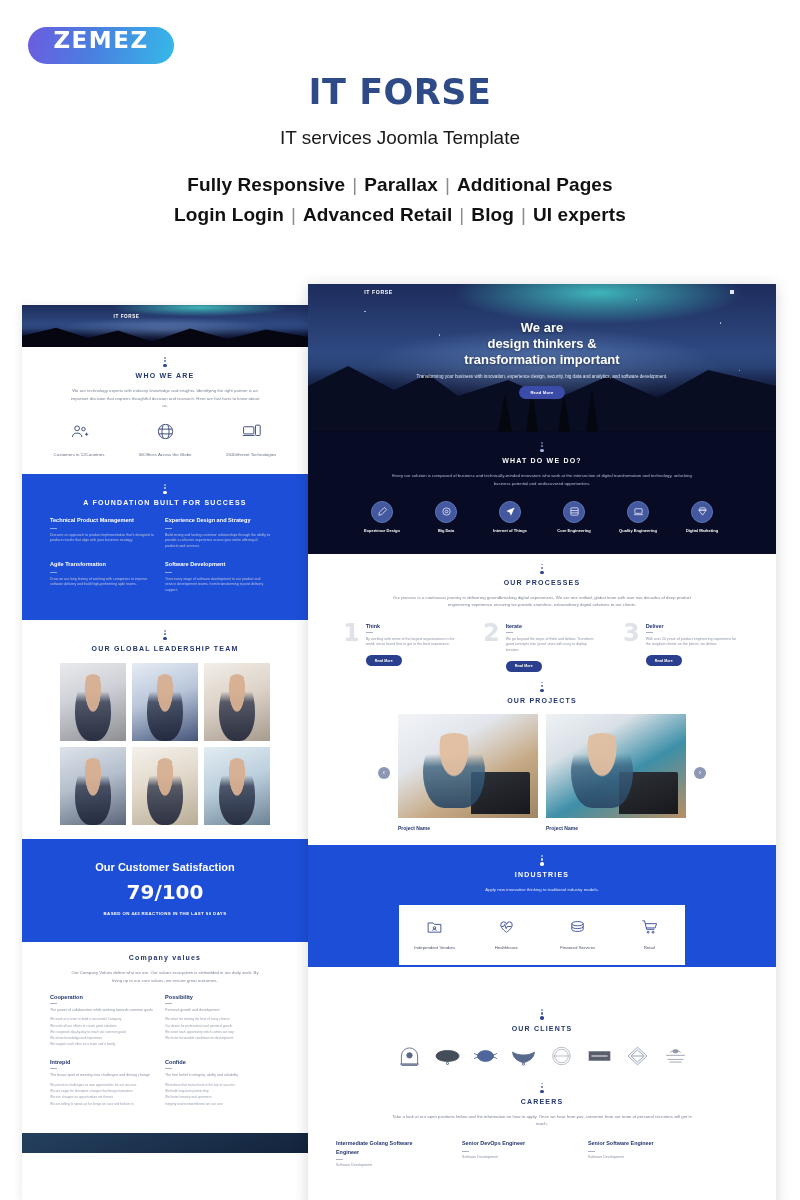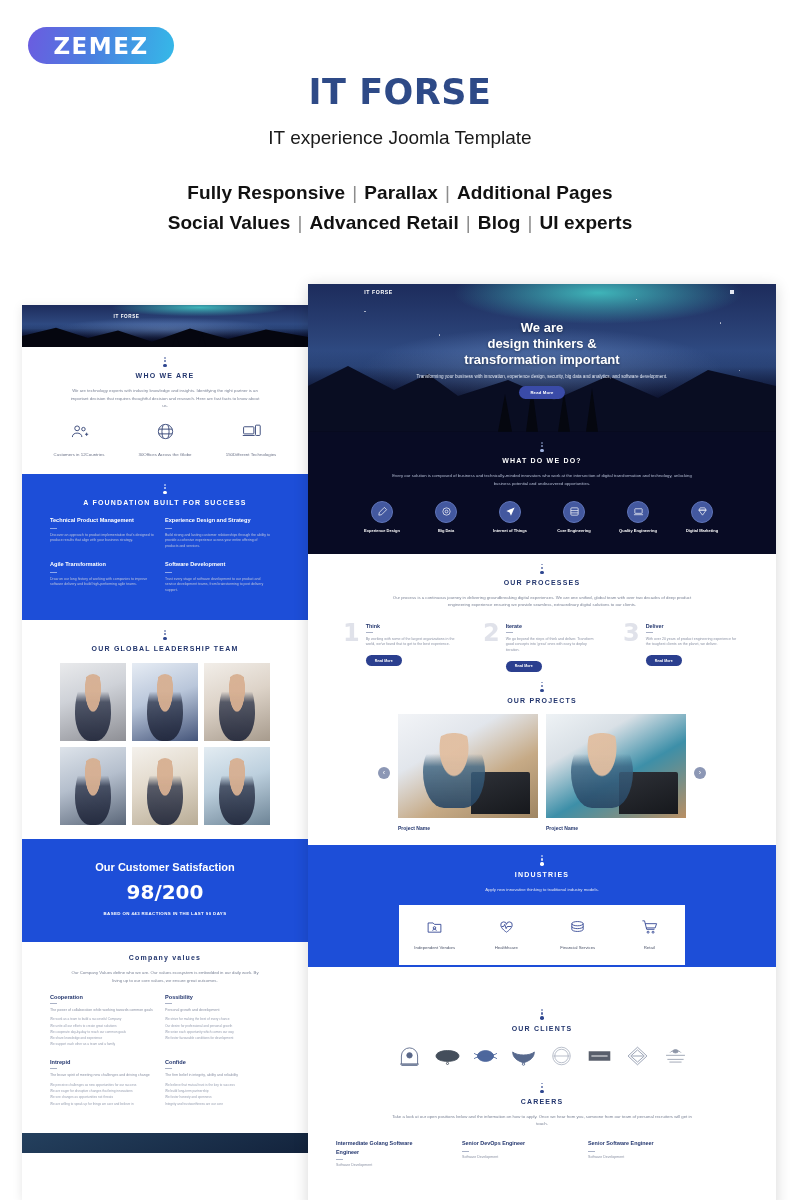--- a/index.html
+++ b/index.html
@@ -9,37 +9,37 @@
     font-family: "Liberation Sans", sans-serif;
     overflow: hidden;
   }
   .page { position: relative; width: 800px; height: 1200px; background: #fff; }
 
   
   .zemez-logo {
     position: absolute; left: 28px; top: 27px;
     width: 146px; height: 37px; border-radius: 19px;
     background: linear-gradient(100deg, #6b5ce0 0%, #4a7fe0 45%, #35b9e8 100%);
-    display: flex; align-items: center; justify-content: center;
+    display: flex; justify-content: center;
   }
   .zemez-logo .zt {
     color: #fff; font-size: 23px; font-weight: 800; letter-spacing: 1.5px;
     font-family: "DejaVu Sans", sans-serif;
   }
 
   
   .head-wrap { position: absolute; left: 0; top: 72px; width: 800px; text-align: center; }
   .tpl-title {
     font-size: 35px; font-weight: 800; color: #2e4a87;
     letter-spacing: 0.5px; font-family: "DejaVu Sans", sans-serif;
   }
   .tpl-sub {
     margin-top: 15px; font-size: 19px; color: #1a1a1a; font-weight: 400;
   }
-  .feat-rows { margin-top: 29px; }
+  .feat-rows { margin-top: 21px; }
   .feat-row {
     font-size: 19px; font-weight: 700; color: #111; line-height: 30px;
     letter-spacing: 0.1px;
   }
   .feat-sep { color: #8c8c8c; font-weight: 400; padding: 0 7px; }
 
   
   .panel { position: absolute; overflow: hidden; background: #fff; }
   .panel-left {
     left: 22px; top: 305px; width: 286px; height: 895px;
@@ -239,27 +239,27 @@
 <body>
 
 <div class="page">
 
   <div class="zemez-logo">
     <span class="zt">ZEMEZ</span>
   </div>
 
   <div class="head-wrap">
     <div class="tpl-title">IT FORSE</div>
-    <div class="tpl-sub">IT experience  Joomla Template</div>
+    <div class="tpl-sub">IT services  Joomla Template</div>
     <div class="feat-rows">
       <div class="feat-row">
         <span>Fully Responsive</span><span class="feat-sep">|</span><span>Parallax</span><span class="feat-sep">|</span><span>Additional Pages</span>
       </div>
       <div class="feat-row">
-        <span>Social Values</span><span class="feat-sep">|</span><span>Advanced Retail</span><span class="feat-sep">|</span><span>Blog</span><span class="feat-sep">|</span><span>UI experts</span>
+        <span>Login Login</span><span class="feat-sep">|</span><span>Advanced Retail</span><span class="feat-sep">|</span><span>Blog</span><span class="feat-sep">|</span><span>UI experts</span>
       </div>
     </div>
   </div>
 
   <div class="panel panel-left">
     <div class="pcontent">
 
       <div class="hero hero-l">
         <div class="mtn">
           <svg viewBox="0 0 286 26" preserveAspectRatio="none">
@@ -371,21 +371,21 @@
             </div>
           <div class="team-ph">
               <div class="ph ph-f"></div>
             </div>
         </div>
       </div>
 
       <div class="sec sec-navy">
         <div class="sat-block">
           <div class="sat-h">Our Customer Satisfaction</div>
-          <div class="sat-n">98/200</div>
+          <div class="sat-n">79/100</div>
           <div class="sat-s">BASED ON 443 REACTIONS IN THE LAST 90 DAYS</div>
         </div>
       </div>
 
       <div class="sec sec-white">
         <div class="sec-title" style="margin-top:12px">Company values</div>
         <div class="sec-lead">Our Company Values define who we are. Our values ecosystem is embedded in our daily work. By living up to our core values, we ensure great outcomes.</div>
         <div class="val-grid">
           <div class="val-cell">
             <div class="val-h">Cooperation</div>

